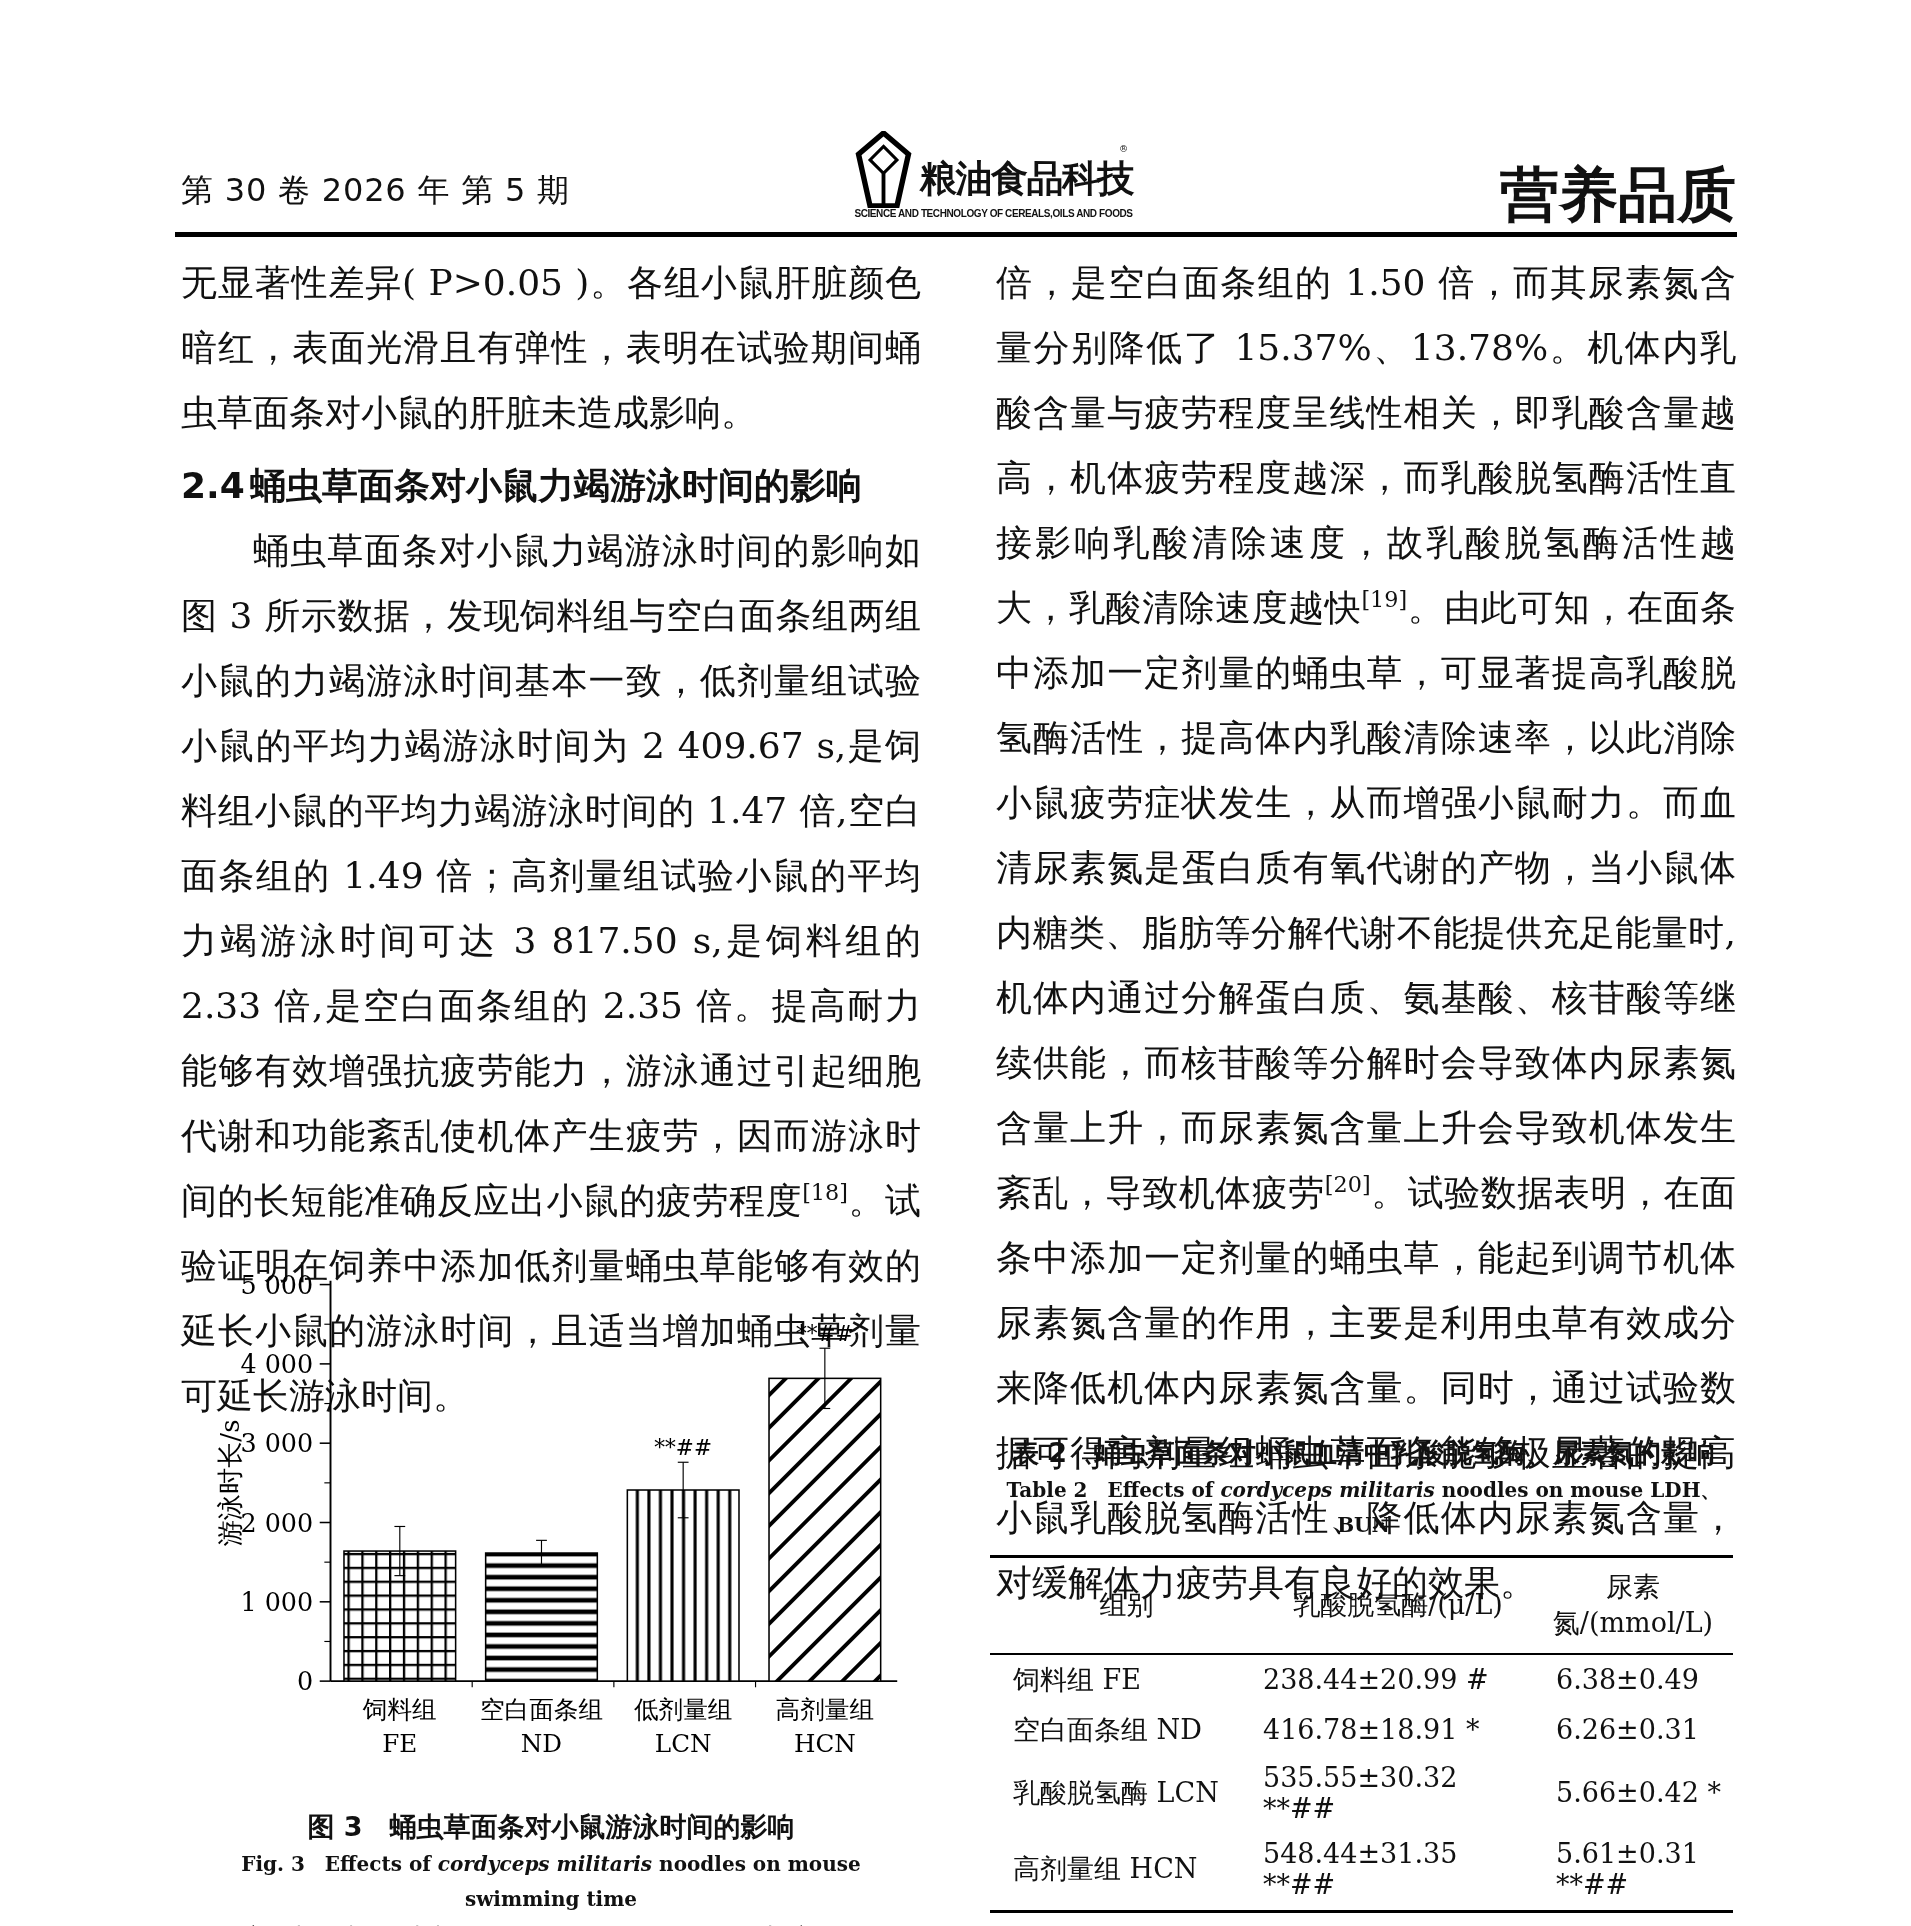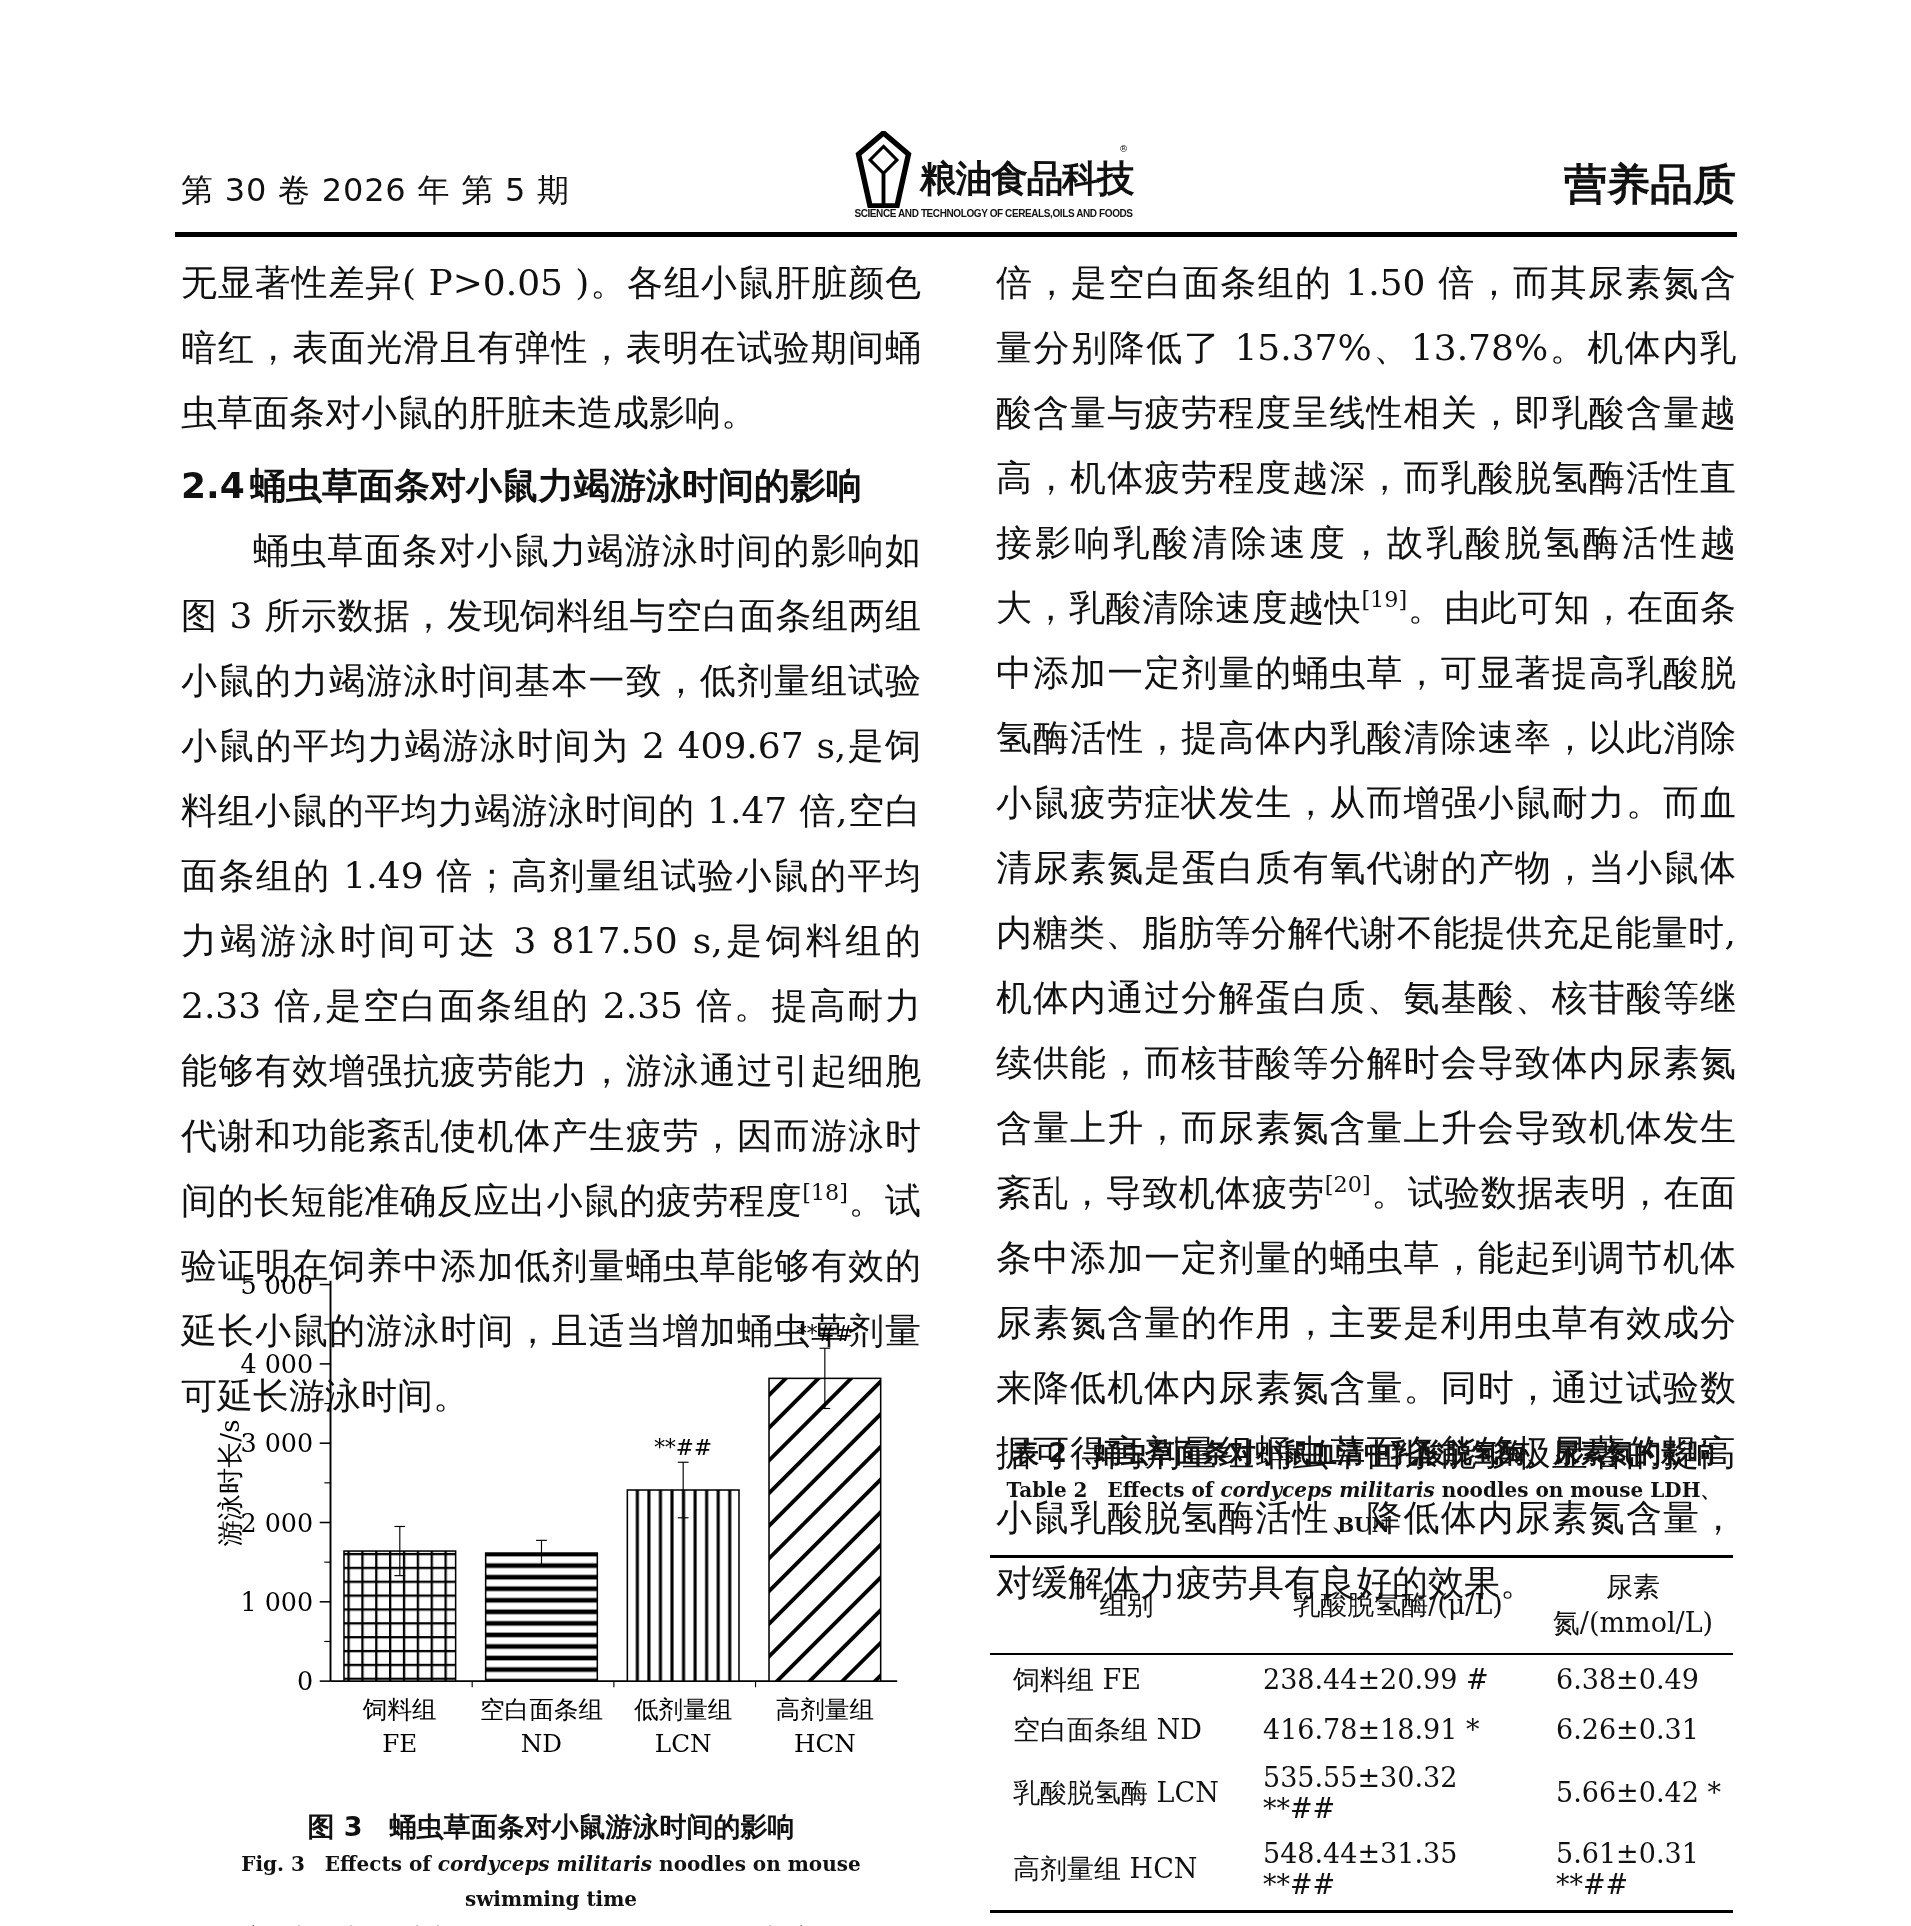--- a/index.html
+++ b/index.html
@@ -1,19 +1,19 @@
 <!DOCTYPE html>
 <html style="font-size:6.2px"><head>
 <meta charset="utf-8">
 <style>
   html, body { margin:0; padding:0; background:#ffffff; }
   body { width:1911px; height:2703px; position:relative; overflow:hidden; color:#111; font-family:"DejaVu Serif","Liberation Serif",serif; }
   .abs { position:absolute; }
   .hdr-left { left:181px; top:169px; font-size:32px; font-family:"DejaVu Sans","Liberation Sans",sans-serif; letter-spacing:0.8px; }
-  .hdr-right { right:175px; top:156px; font-size:43px; font-family:"DejaVu Sans","Liberation Sans",sans-serif; font-weight:bold; }
+  .hdr-right { right:175px; top:156px; font-size:59px; font-family:"DejaVu Sans","Liberation Sans",sans-serif; font-weight:bold; }
   .hdr-rule { left:175px; top:232px; width:1562px; height:4.6px; background:#000; }
   .logo { left:847px; top:131px; width:293px; height:96px; }
   .logo-cn { position:absolute; left:73px; top:23px; font-size:37px; font-weight:bold; font-family:"DejaVu Sans","Liberation Sans",sans-serif; letter-spacing:-1.5px; }
   .logo-en { position:absolute; left:0; top:77px; width:293px; text-align:center; font-size:10px; font-weight:bold; font-family:"Liberation Sans","DejaVu Sans",sans-serif; letter-spacing:-0.4px; }
   .logo-reg { position:absolute; left:272px; top:11.6px; font-size:9.2px; }
 
   .col { position:absolute; width:740px; }
   .col-left { left:181px; }
   .col-right { left:996px; }
   .p { font-size:36px; line-height:65px; text-align:justify; text-align-last:left; margin:0; }

